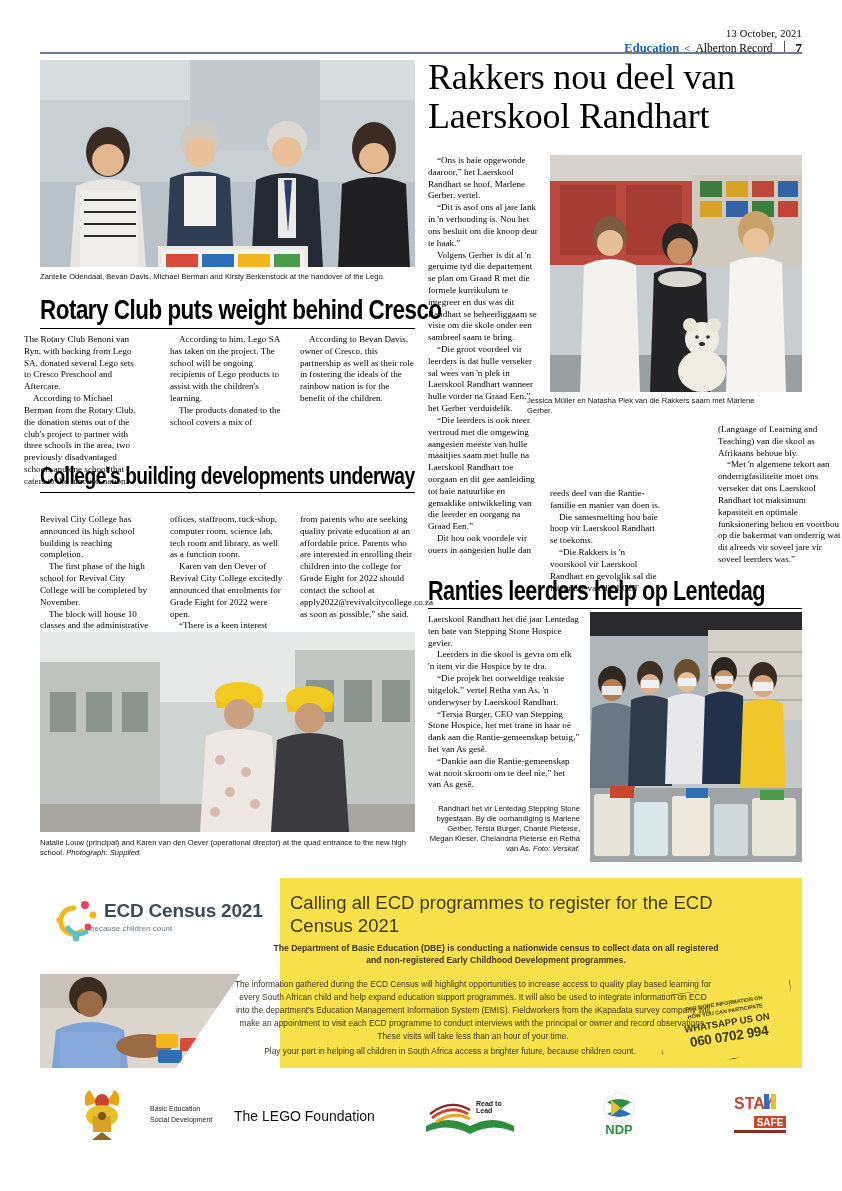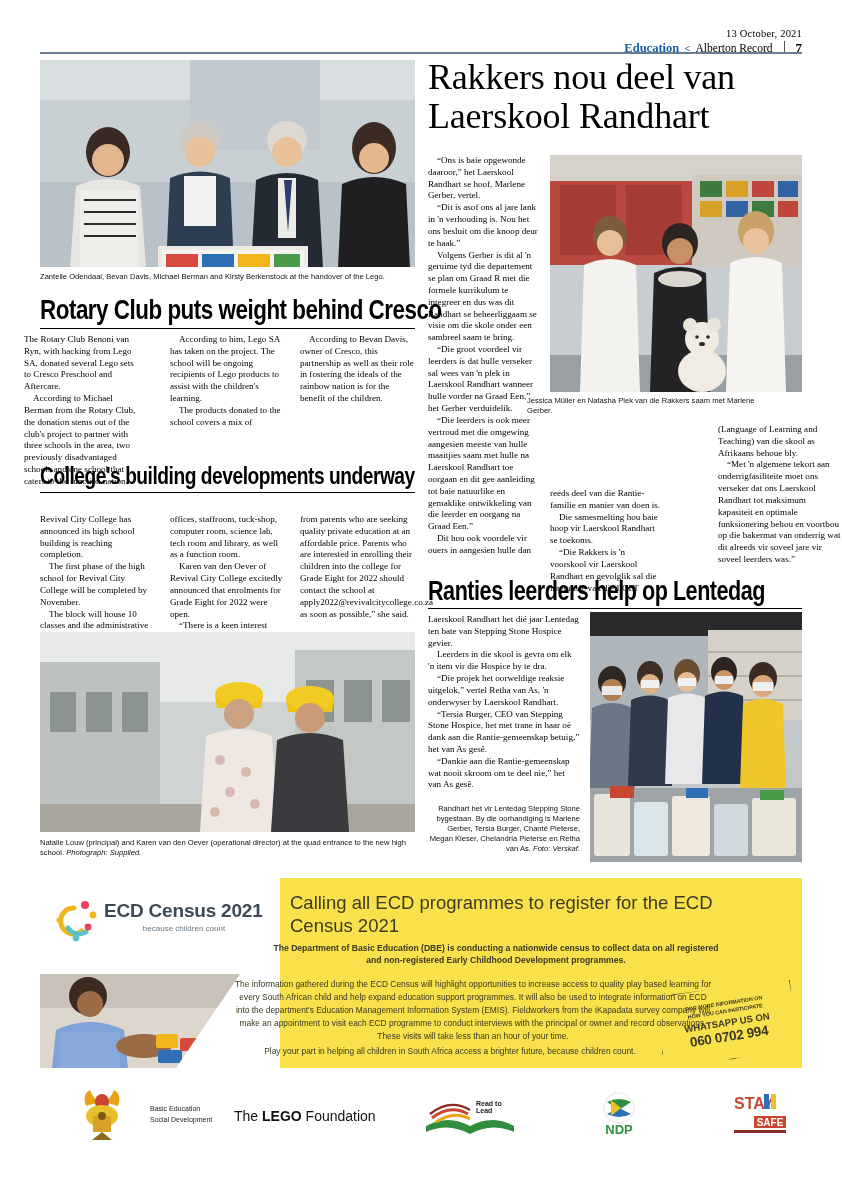--- a/index.html
+++ b/index.html
@@ -86,21 +86,21 @@
     position:absolute; left:0; top:0; width:240px; height:190px; background:#fff;
   }
   .ad-logo { position:absolute; left:14px; top:18px; width:210px; height:48px; }
   .ad-logo-mark { position:absolute; left:0; top:2px; width:46px; height:44px; }
   .ad-logo-text {
     position:absolute; left:50px; top:4px;
     font-family:"Liberation Sans", sans-serif;
     font-weight:bold; font-size:19px; color:#3d4a55; letter-spacing:-0.2px;
   }
   .ad-logo-sub {
-    position:absolute; left:50px; top:28px; width:160px; text-align:center;
+    position:absolute; left:36px; top:28px; width:160px; text-align:left;
     font-family:"Liberation Sans", sans-serif;
     font-size:8px; color:#6b7780;
   }
   .ad-title {
     position:absolute; left:250px; top:14px; width:430px;
     font-family:"Liberation Sans", sans-serif;
     font-weight:normal; font-size:18.5px; line-height:1.22; color:#3f3a22;
   }
   .ad-p1 {
     position:absolute; left:230px; top:64px; width:452px;
@@ -145,21 +145,21 @@
 
   
   .footer { position:absolute; left:40px; top:1082px; width:762px; height:62px; }
   .flogo { position:absolute; }
   .flogo-label {
     font-family:"Liberation Sans", sans-serif; font-size:7px; color:#222; line-height:1.5;
   }
   .lego-found {
     font-family:"Liberation Sans", sans-serif; font-size:14px; color:#111;
   }
-  .lego-found b { font-weight:bold; }
+  .lego-found b { font-weight:normal; }
 </style>
 </head>
 <body>
 
 <div class="page">
 
   <div class="masthead">
     <div class="masthead-date">13 October, 2021</div>
     <div class="masthead-right">
       <span class="mh-section">Education</span>

